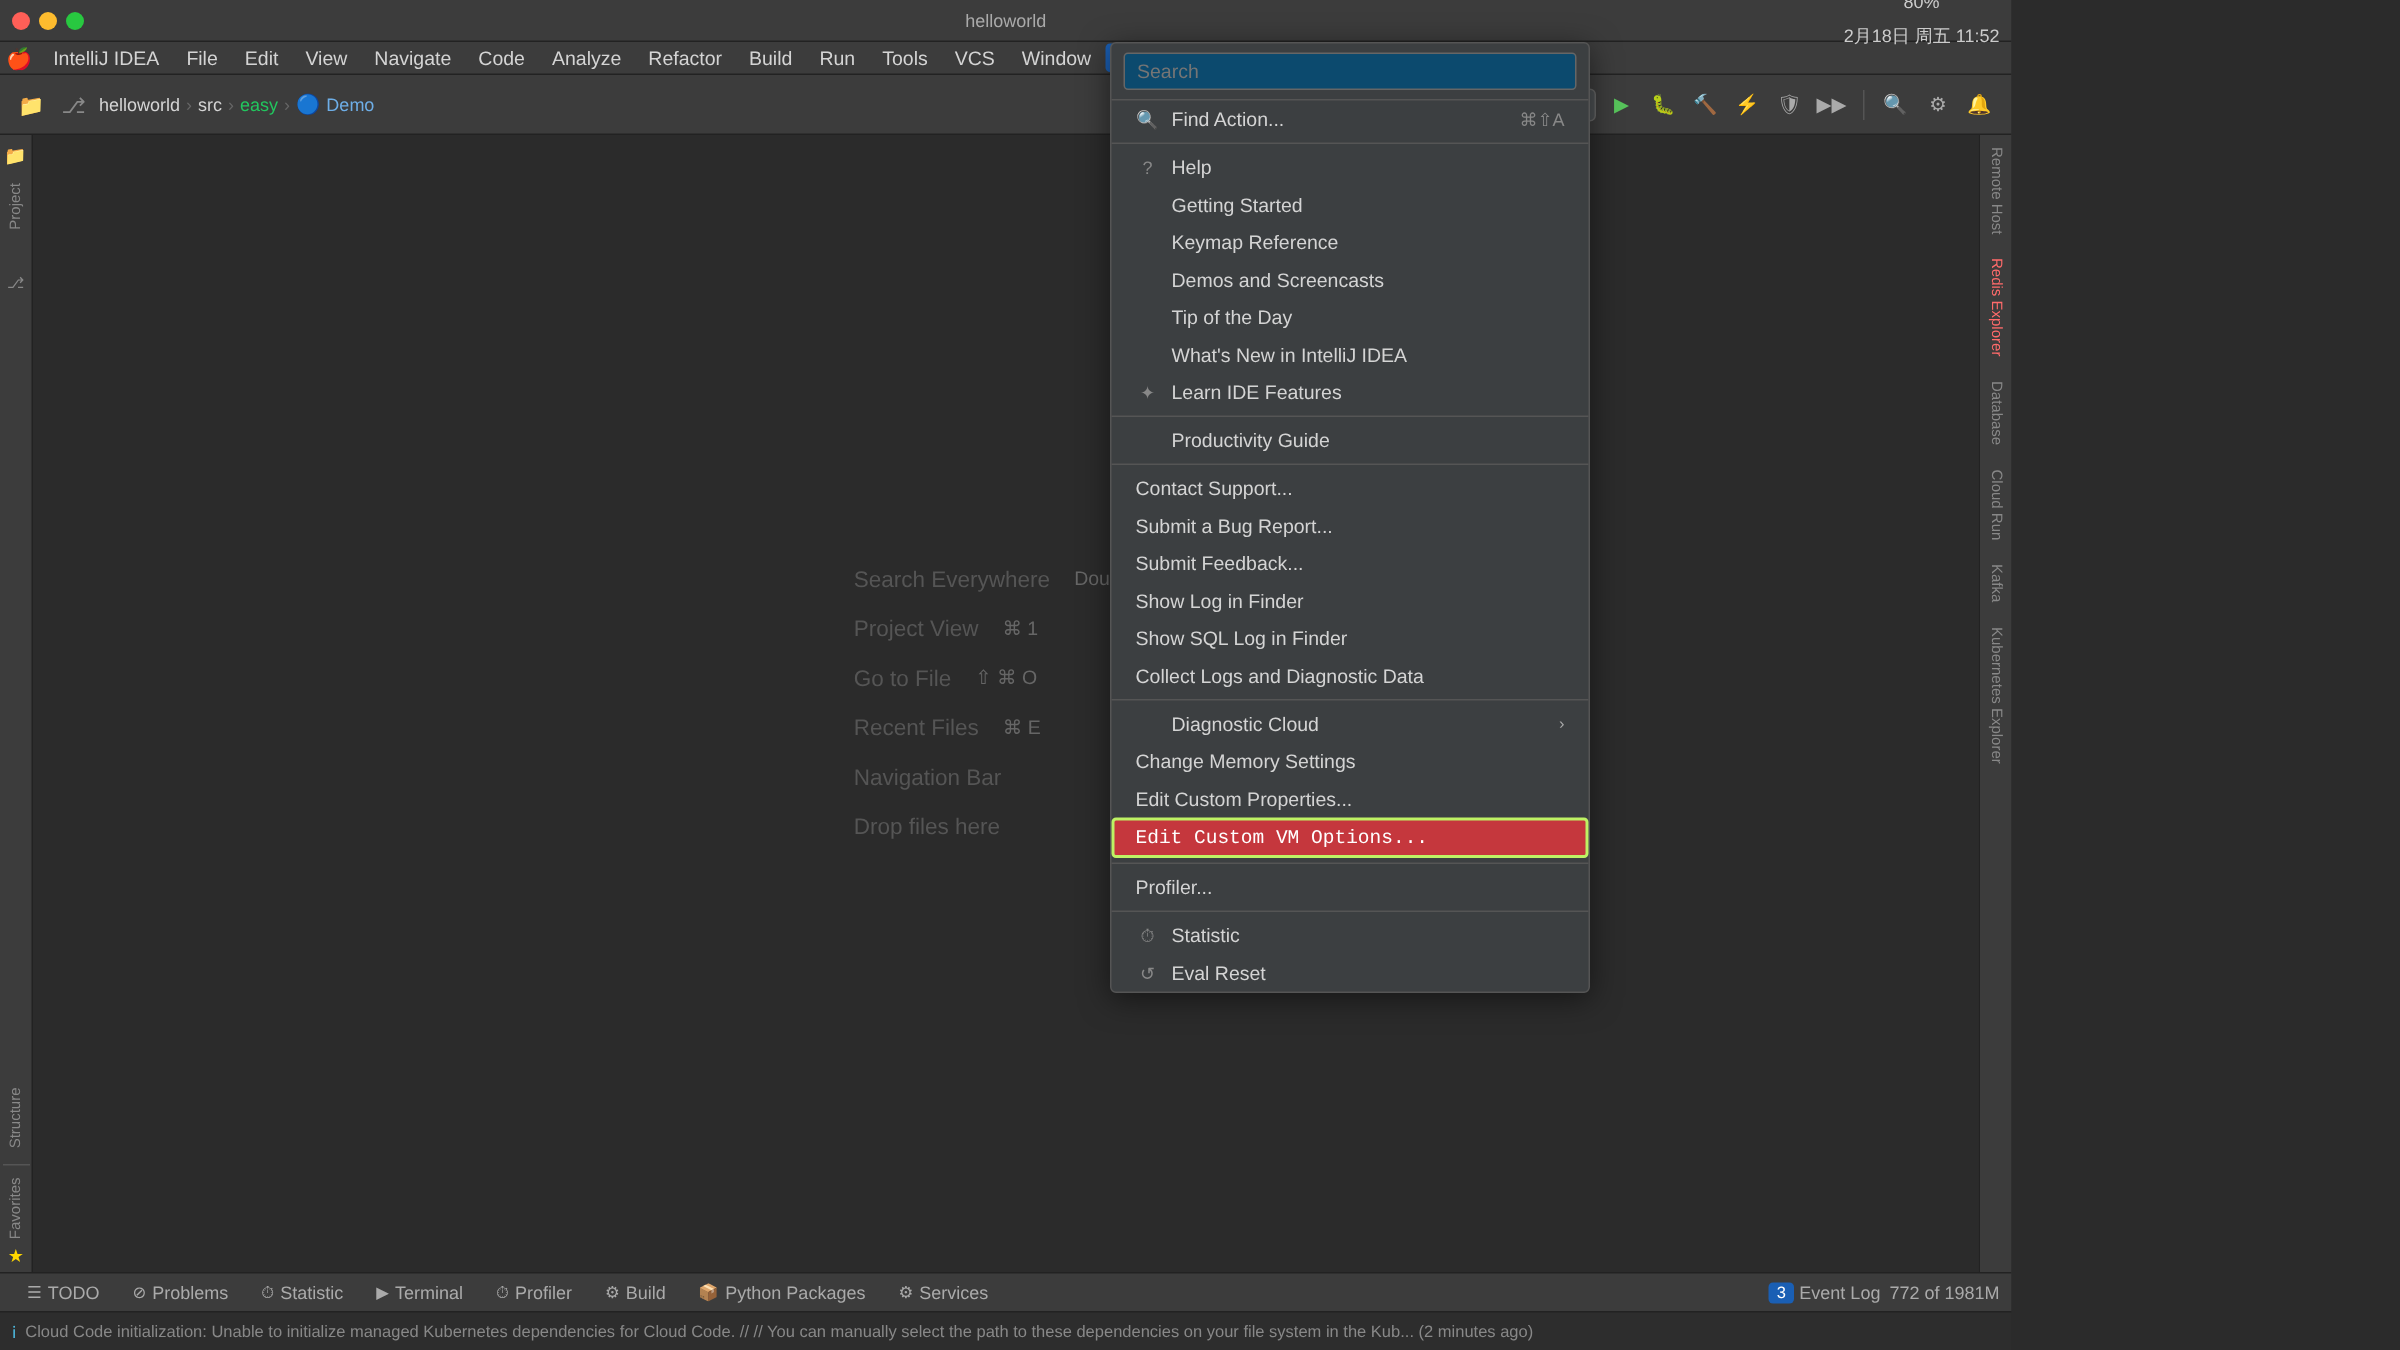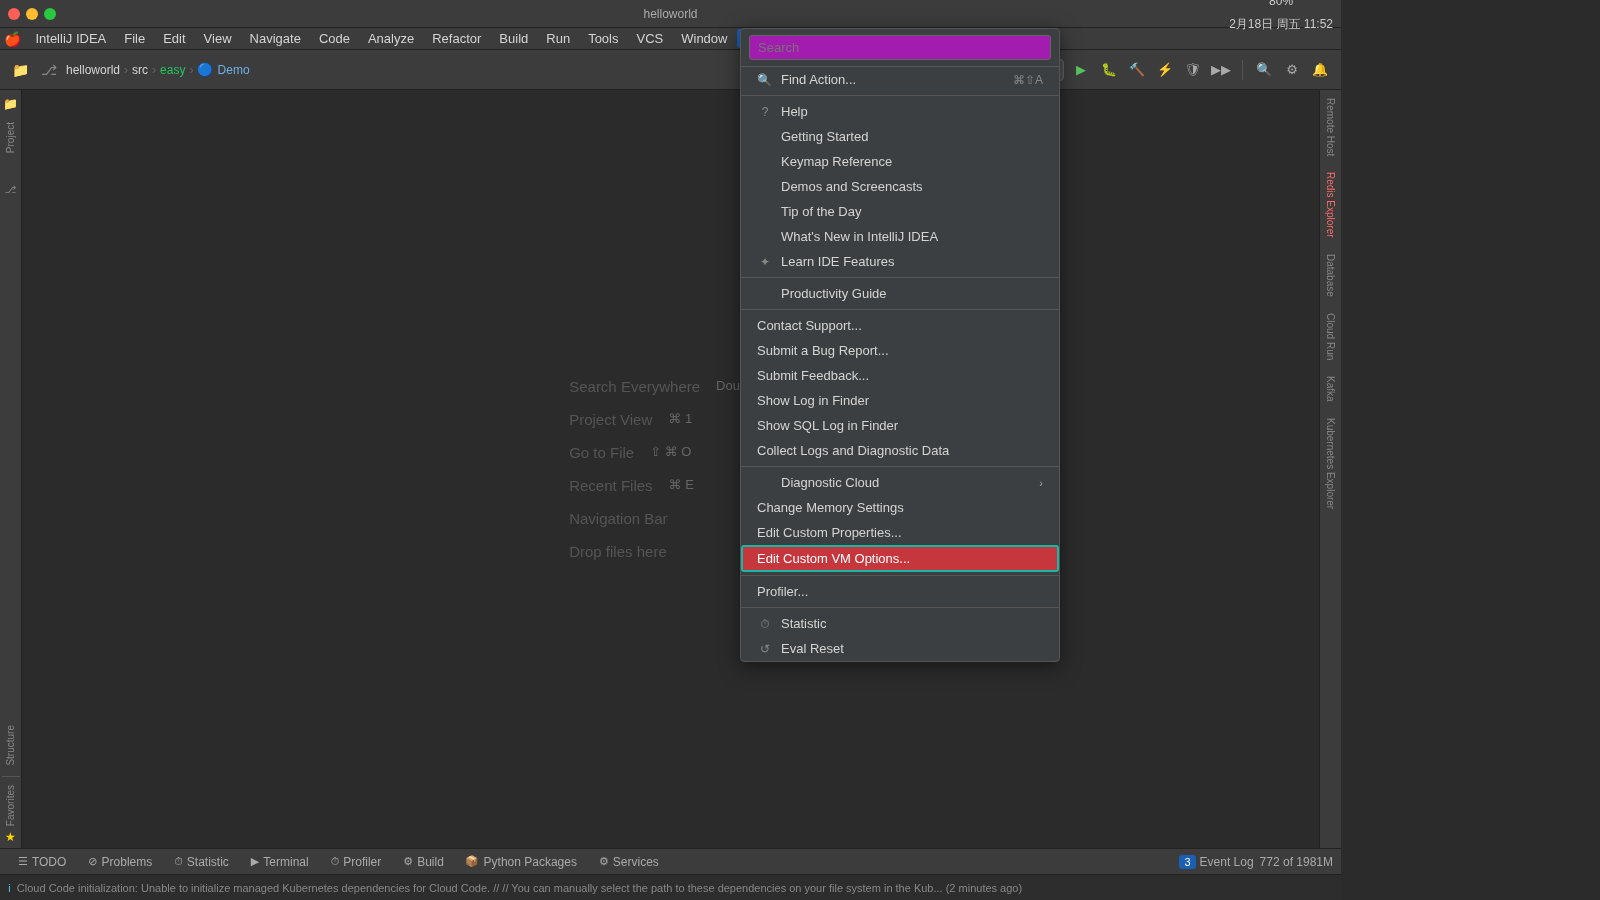--- a/index.html
+++ b/index.html
@@ -213,21 +213,21 @@
       border-radius: 4px;
       box-shadow: 0 4px 20px rgba(0,0,0,0.5);
       pointer-events: all;
     }
     .dropdown-search {
       padding: 6px 8px;
       border-bottom: 1px solid #555;
     }
     .dropdown-search input {
       width: 100%;
-      background: #a21caf;
+      background: #0c4a6e;
       border: 1px solid #666;
       border-radius: 3px;
       padding: 4px 8px;
       color: #d4d4d4;
       font-size: 13px;
       outline: none;
     }
     .dropdown-item {
       padding: 5px 16px;
       color: #d4d4d4;
@@ -570,21 +570,21 @@
           <span>Diagnostic Cloud</span>
         </div>
         <span class="menu-arrow">›</span>
       </div>
       <div class="dropdown-item">
         <span>Change Memory Settings</span>
       </div>
       <div class="dropdown-item">
         <span>Edit Custom Properties...</span>
       </div>
-      <div class="dropdown-item highlighted" style="border: 2px solid #14b8a6; border-radius: 3px; padding: 4px 14px;">
+      <div class="dropdown-item highlighted" style="border: 2px solid #bef264; border-radius: 3px; padding: 4px 14px; font-family: Liberation Mono, monospace;">
         <span>Edit Custom VM Options...</span>
       </div>
 
       <div class="dropdown-divider"></div>
 
       <div class="dropdown-item">
         <span>Profiler...</span>
       </div>
 
       <div class="dropdown-divider"></div>

